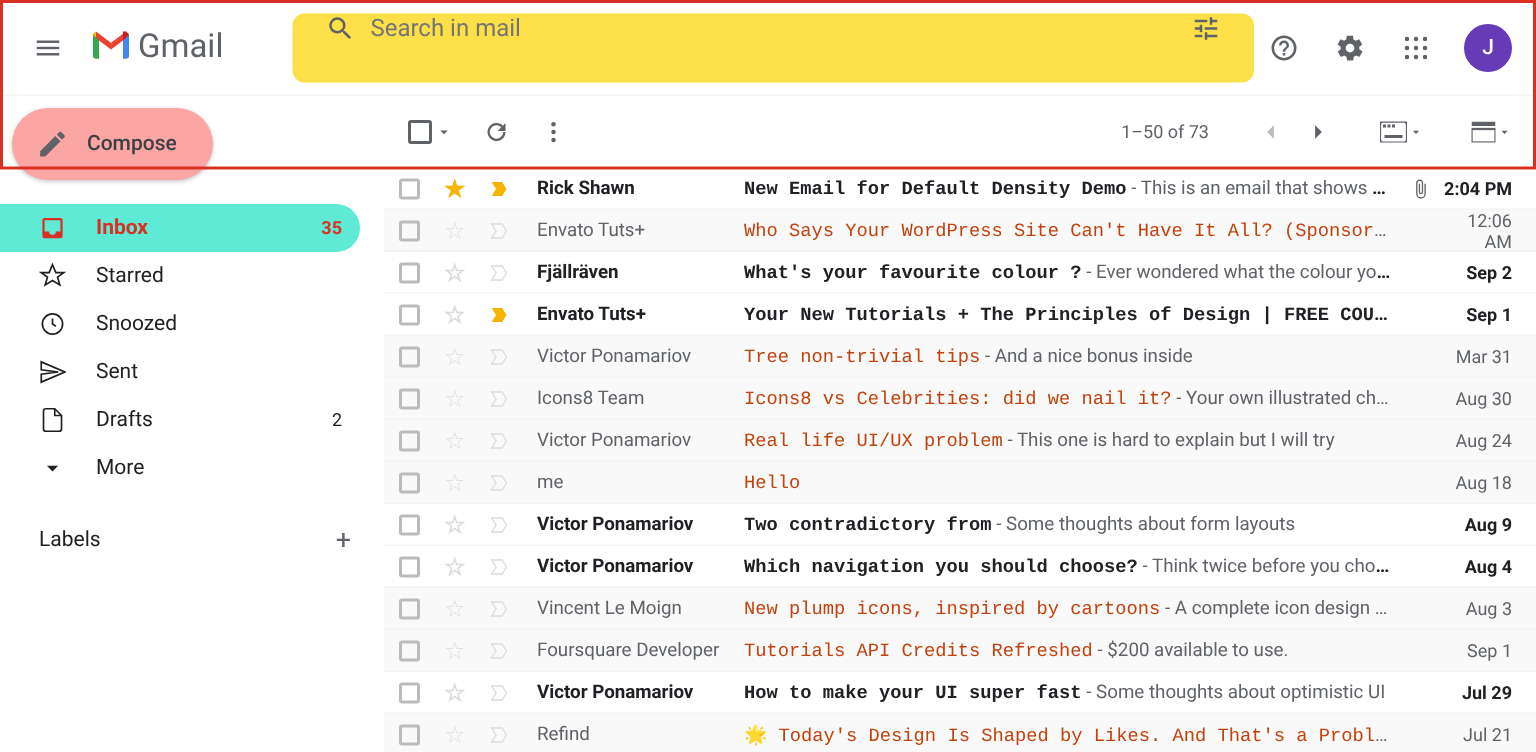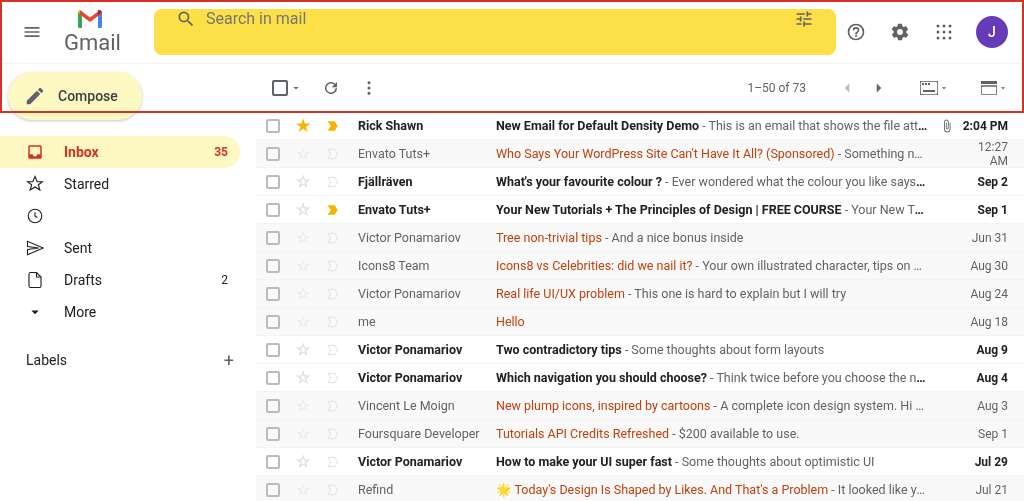--- a/index.html
+++ b/index.html
@@ -1,32 +1,32 @@
 <!DOCTYPE html>
 <html><head>
 <meta charset="utf-8">
 <style>
 * { margin: 0; padding: 0; box-sizing: border-box; font-family: 'Google Sans', Roboto, Arial, sans-serif; }
 body { background: #fff; color: #202124; font-size: 14px; width: 1024px; height: 501px; overflow: hidden; }
 .header { display: flex; align-items: center; height: 64px; padding: 8px; border-bottom: 1px solid #f1f3f4; }
 .menu-btn { width: 48px; height: 48px; display: flex; align-items: center; justify-content: center; border-radius: 50%; cursor: pointer; }
-.logo { display: flex; align-items: center; padding-left: 4px; padding-right: 33px; flex-direction: column; }
+.logo { display: flex; align-items: flex-start; padding-left: 4px; padding-right: 46px; }
 .logo-text { font-size: 22px; color: #5f6368; margin-left: 4px; }
 .search-bar { flex: 1; max-width: 720px; background: #fde047; border-radius: 8px; height: 46px; display: flex; align-items: flex-start; padding: 0 12px; }
 .search-icon-wrap { width: 40px; display: flex; justify-content: center; }
 .search-input { flex: 1; border: none; background: transparent; font-size: 16px; outline: none; color: #5f6368; }
 .tune-btn { width: 40px; display: flex; justify-content: center; cursor: pointer; }
 .header-right { margin-left: auto; display: flex; align-items: center; gap: 4px; padding-right: 8px; }
 .icon-btn { width: 40px; height: 40px; display: flex; align-items: center; justify-content: center; border-radius: 50%; cursor: pointer; color: #5f6368; }
 .avatar { width: 32px; height: 32px; border-radius: 50%; background: #673ab7; color: #fff; display: flex; align-items: center; justify-content: center; font-weight: 500; margin-left: 8px; cursor: pointer; }
 .body { display: flex; height: calc(100% - 64px); }
 .sidebar { width: 256px; padding: 8px 0; }
-.compose-btn { margin: 0 0 16px 8px; height: 48px; padding: 0 24px 0 16px; border-radius: 24px; box-shadow: 0 1px 3px rgba(60,64,67,.3); display: inline-flex; align-items: center; gap: 12px; cursor: pointer; background: #fef9c3; color: #3c4043; font-weight: 500; font-size: 14px; }
+.compose-btn { margin: 0 0 16px 8px; height: 48px; padding: 0 24px 0 16px; border-radius: 24px; box-shadow: 0 1px 3px rgba(60,64,67,.3); display: inline-flex; align-items: center; gap: 12px; cursor: pointer; background: #fca5a5; color: #3c4043; font-weight: 500; font-size: 14px; }
 .nav-item { height: 32px; display: flex; align-items: center; padding: 0 12px 0 26px; border-radius: 0 16px 16px 0; cursor: pointer; color: #202124; font-size: 14px; margin-right: 16px; width: 240px; }
-.nav-item.active { background: #fef9c3; color: #d93025; font-weight: 700; }
+.nav-item.active { background: #5eead4; color: #d93025; font-weight: 700; }
 .nav-item .icon { width: 20px; margin-right: 18px; display: flex; }
 .nav-item .label { flex: 1; }
 .nav-item .count { font-size: 12px; text-align: right; }
 .labels-header { display: flex; align-items: center; justify-content: space-between; padding: 0 22px 0 26px; height: 40px; color: #202124; font-size: 14px; margin-top: 12px; }
 .main { flex: 1; display: flex; flex-direction: column; overflow: hidden; }
 .toolbar { height: 48px; display: flex; align-items: center; padding: 0 16px; }
 .checkbox-drop { display: flex; align-items: center; gap: 2px; }
 .checkbox { width: 16px; height: 16px; border: 2px solid #5f6368; border-radius: 2px; cursor: pointer; }
 .drop-arrow { cursor: pointer; color: #5f6368; }
 .tb-icon { margin-left: 20px; cursor: pointer; color: #5f6368; }
@@ -38,21 +38,21 @@
 .row.read { background: #f9f9f9; color: #5f6368; }
 .row .cb { width: 20px; margin-right: 10px; }
 .row .cb-box { width: 14px; height: 14px; border: 2px solid #bbb; border-radius: 2px; }
 .row .star { width: 20px; margin-right: 10px; color: #dadce0; font-size: 16px; }
 .row .star.starred { color: #f4b400; }
 .row .important { width: 20px; margin-right: 12px; display: flex; }
 .row .sender { width: 138px; flex-shrink: 0; white-space: nowrap; overflow: hidden; text-overflow: ellipsis; }
 .row.read .sender { color: #5f6368; }
 .row.unread .sender { color: #202124; }
 .row .content { flex: 1; white-space: nowrap; overflow: hidden; text-overflow: ellipsis; padding-right: 12px; }
-.row .subject { color: #202124; }
+.row .subject { color: #202124; font-family: Liberation Mono, monospace; }
 .row.read .subject { color: #c2410c; font-weight: 400; }
 .row.unread .subject { font-weight: 700; }
 .row .snippet { color: #5f6368; font-weight: 400; }
 .row .attach { width: 18px; color: #5f6368; }
 .row .date { width: 50px; text-align: right; flex-shrink: 0; font-size: 12px; }
 .row.unread .date { color: #202124; font-weight: 700; }
 .row.read .date { color: #5f6368; }
 .highlight-box { position: absolute; border: 2px solid #d93025; pointer-events: none; z-index: 10; }
 svg { display: block; }
 .split-icon { display: flex; align-items: center; gap: 1px; }
@@ -144,20 +144,21 @@
           <span class="label">Starred</span>
           <span class="count"></span>
         </div>
         <div class="nav-item">
           <span class="icon">
             <svg width="18" height="18" viewBox="0 0 24 24" fill="none" stroke="currentColor" stroke-width="1.5">
               <circle cx="12" cy="12" r="9"></circle>
               <path d="M12 7v5l3 2"></path>
             </svg>
           </span>
+          <span class="label">Snoozed</span>
           <span class="count"></span>
         </div>
         <div class="nav-item">
           <span class="icon">
             <svg width="18" height="18" viewBox="0 0 24 24" fill="none" stroke="currentColor" stroke-width="1.5">
               <path d="M2 21l21-9L2 3v7l15 2-15 2v7z"></path>
             </svg>
           </span>
           <span class="label">Sent</span>
           <span class="count"></span>
@@ -264,21 +265,21 @@
           </div>
           <div class="star">☆</div>
           <div class="important">
             <svg width="14" height="14" viewBox="0 0 24 24" fill="none" stroke="#dadce0" stroke-width="1.5">
               <path d="M3 4h12l5 8-5 8H3l5-8-5-8z"></path>
             </svg>
           </div>
           <div class="sender">Envato Tuts+</div>
           <div class="content"><span class="subject">Who Says Your WordPress Site Can't Have It All? (Sponsored)</span><span class="snippet"> - Something not quite right? View the web version Who Says Your Wo...</span></div>
           <div class="attach"></div>
-          <div class="date">12:27 AM</div>
+          <div class="date">12:06 AM</div>
         </div>
         <div class="row unread">
           <div class="cb">
             <div class="cb-box"></div>
           </div>
           <div class="star">☆</div>
           <div class="important">
             <svg width="14" height="14" viewBox="0 0 24 24" fill="none" stroke="#dadce0" stroke-width="1.5">
               <path d="M3 4h12l5 8-5 8H3l5-8-5-8z"></path>
             </svg>
@@ -309,21 +310,21 @@
           </div>
           <div class="star">☆</div>
           <div class="important">
             <svg width="14" height="14" viewBox="0 0 24 24" fill="none" stroke="#dadce0" stroke-width="1.5">
               <path d="M3 4h12l5 8-5 8H3l5-8-5-8z"></path>
             </svg>
           </div>
           <div class="sender">Victor Ponamariov</div>
           <div class="content"><span class="subject">Tree non-trivial tips</span><span class="snippet"> - And a nice bonus inside</span></div>
           <div class="attach"></div>
-          <div class="date">Jun 31</div>
+          <div class="date">Mar 31</div>
         </div>
         <div class="row read">
           <div class="cb">
             <div class="cb-box"></div>
           </div>
           <div class="star">☆</div>
           <div class="important">
             <svg width="14" height="14" viewBox="0 0 24 24" fill="none" stroke="#dadce0" stroke-width="1.5">
               <path d="M3 4h12l5 8-5 8H3l5-8-5-8z"></path>
             </svg>
@@ -367,21 +368,21 @@
           <div class="cb">
             <div class="cb-box"></div>
           </div>
           <div class="star">☆</div>
           <div class="important">
             <svg width="14" height="14" viewBox="0 0 24 24" fill="none" stroke="#dadce0" stroke-width="1.5">
               <path d="M3 4h12l5 8-5 8H3l5-8-5-8z"></path>
             </svg>
           </div>
           <div class="sender">Victor Ponamariov</div>
-          <div class="content"><span class="subject">Two contradictory tips</span><span class="snippet"> - Some thoughts about form layouts</span></div>
+          <div class="content"><span class="subject">Two contradictory from</span><span class="snippet"> - Some thoughts about form layouts</span></div>
           <div class="attach"></div>
           <div class="date">Aug 9</div>
         </div>
         <div class="row unread">
           <div class="cb">
             <div class="cb-box"></div>
           </div>
           <div class="star">☆</div>
           <div class="important">
             <svg width="14" height="14" viewBox="0 0 24 24" fill="none" stroke="#dadce0" stroke-width="1.5">

